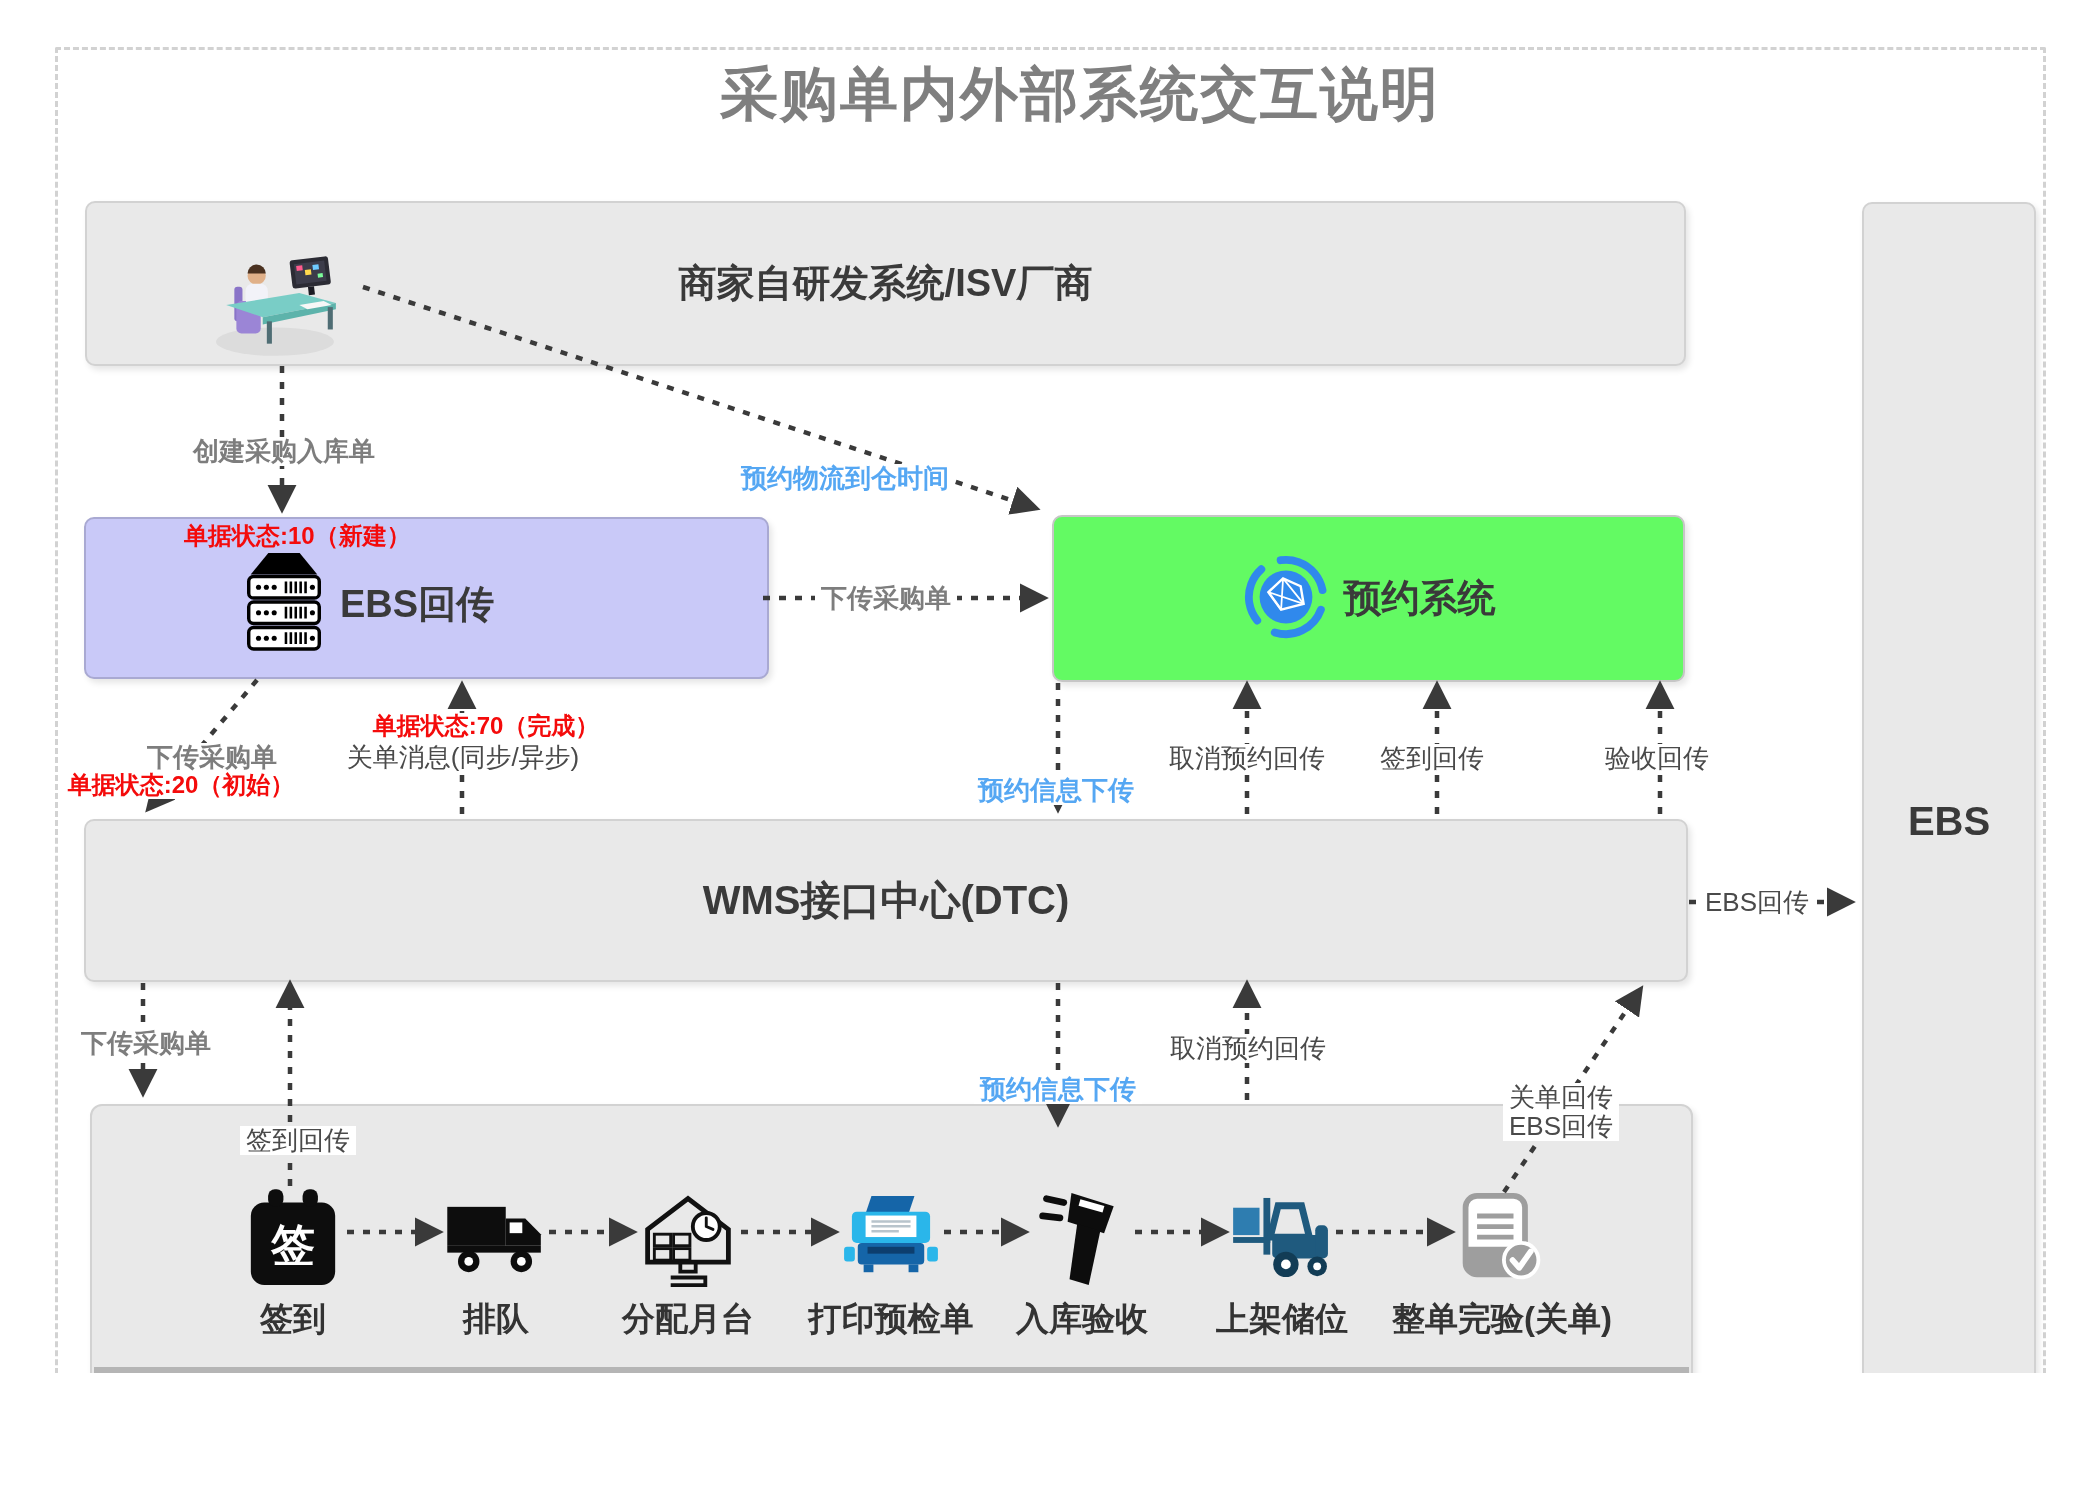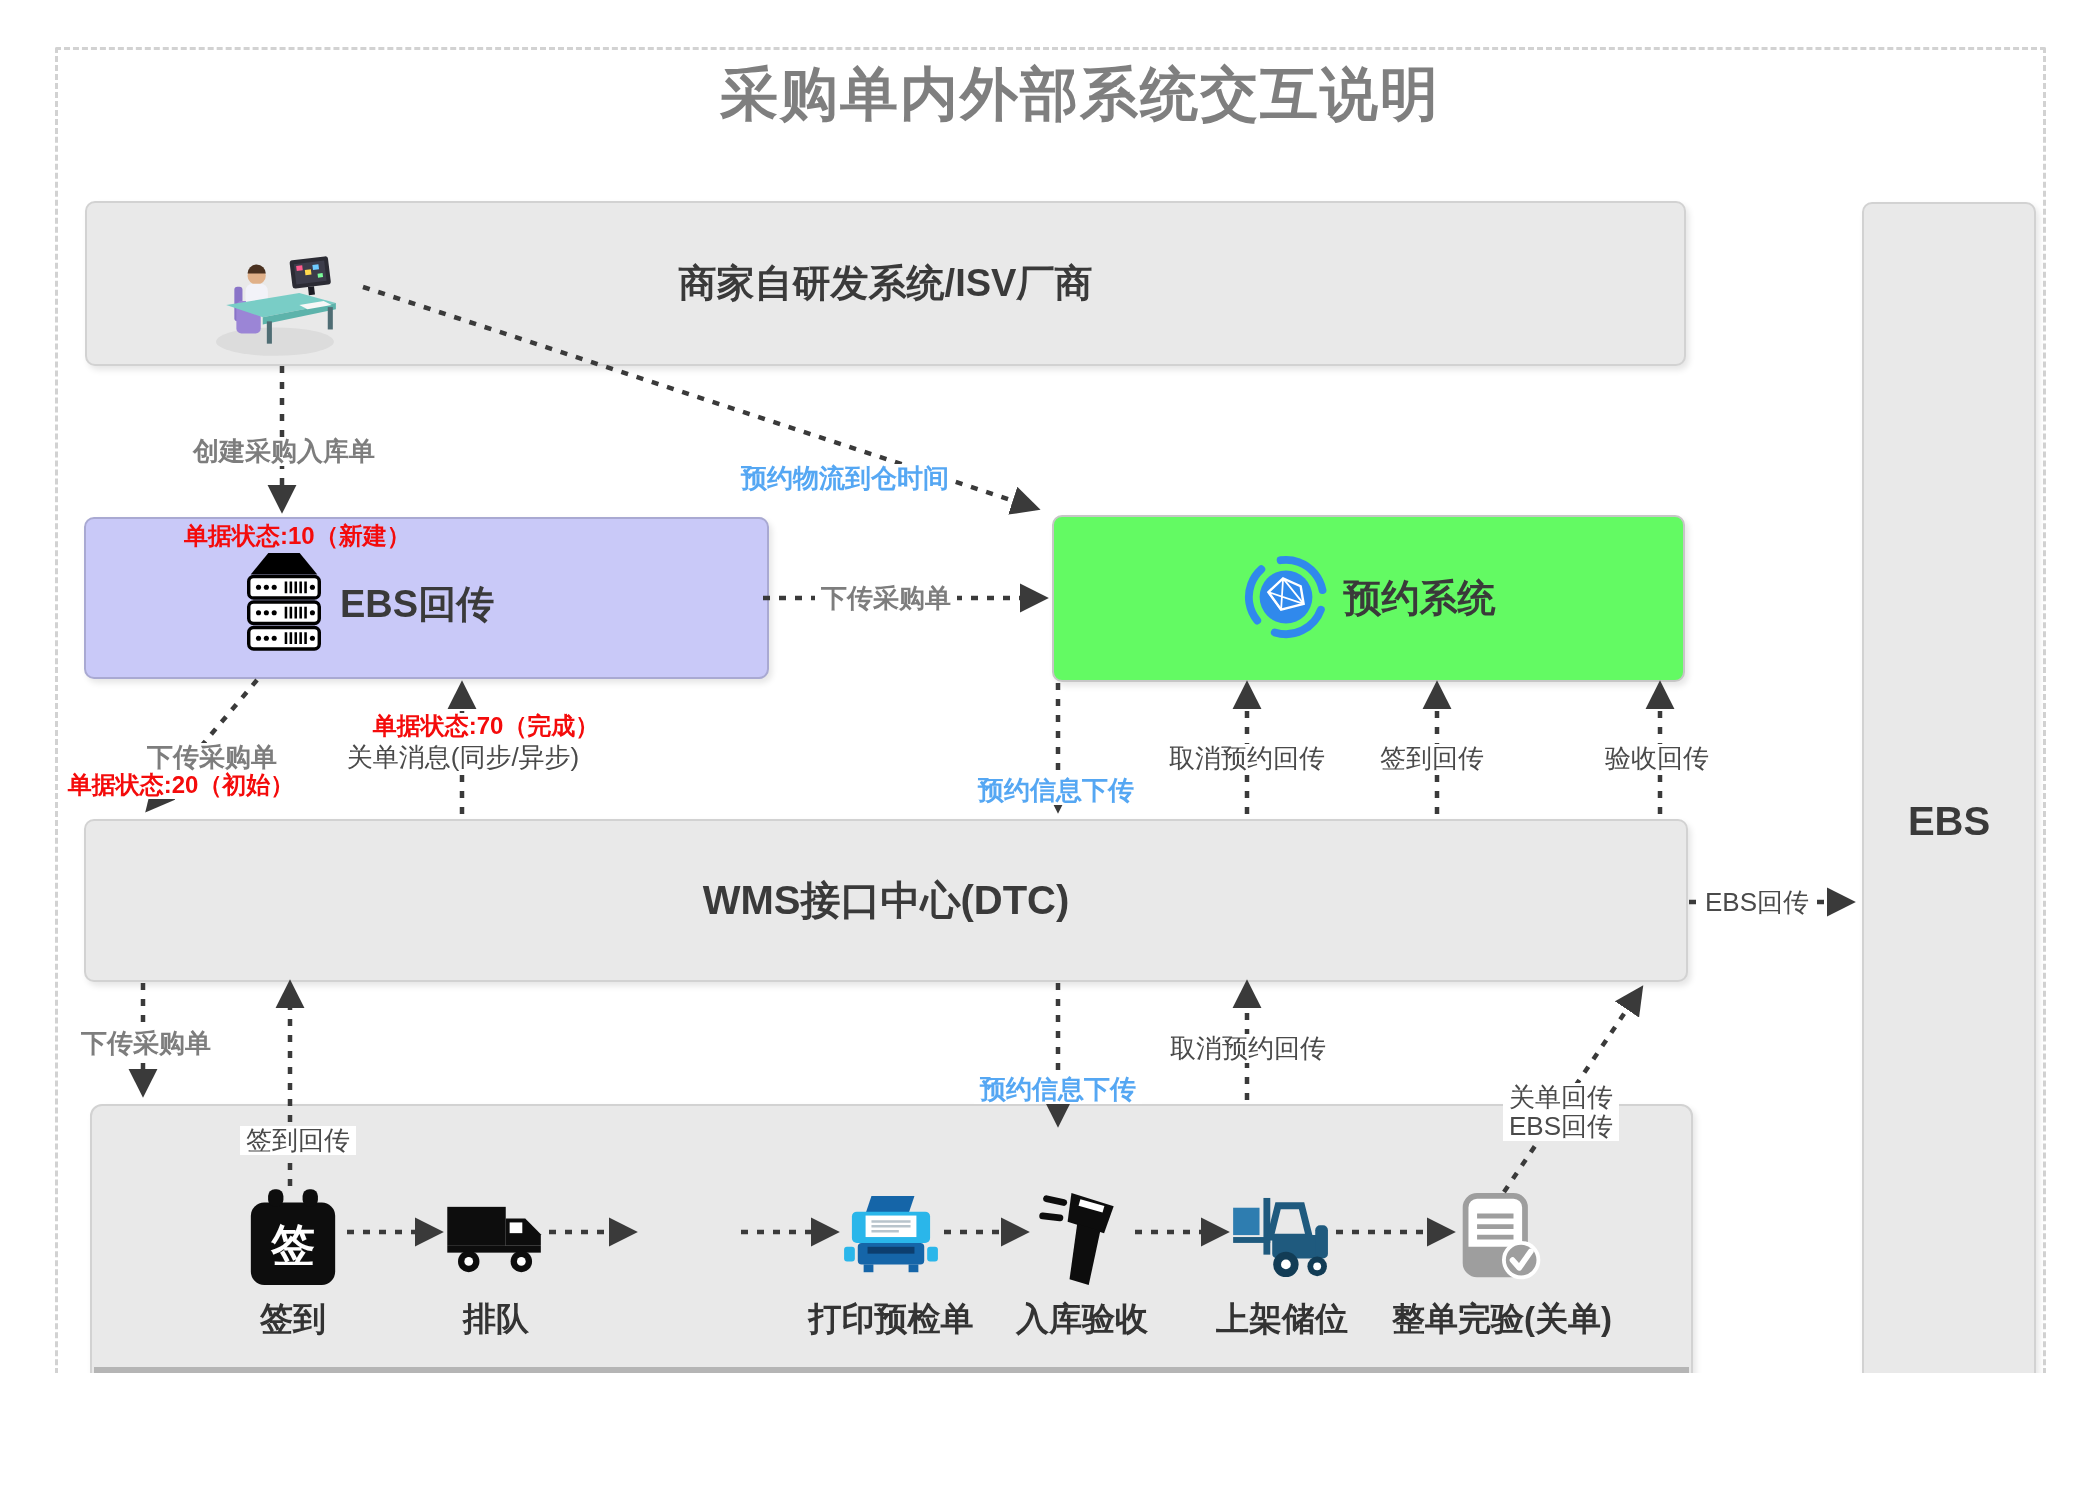--- a/index.html
+++ b/index.html
@@ -152,20 +152,37 @@
           <rect x="66" y="22" width="13" height="11" fill="#fff"></rect>
           <rect x="2" y="46" width="96" height="7" fill="#0d0d0d"></rect>
           <circle cx="24" cy="62" r="11" fill="#0d0d0d"></circle>
             <circle cx="24" cy="62" r="4.5" fill="#fff"></circle>
           <circle cx="78" cy="62" r="11" fill="#0d0d0d"></circle>
             <circle cx="78" cy="62" r="4.5" fill="#fff"></circle>
         </svg>
       </div>
       <div class="slabel">排队</div>
     </div>
+    <div class="step" style="left:486px;">
+      <div class="icon-slot">
+        <svg width="98" height="100" viewBox="0 0 100 104">
+          <path d="M8,42 L50,10 L92,42 V76 H8 Z" fill="none" stroke="#111" stroke-width="5"></path>
+          <g fill="none" stroke="#111" stroke-width="3">
+            <rect x="15" y="47" width="17" height="12"></rect>
+              <rect x="35" y="47" width="17" height="12"></rect>
+            <rect x="15" y="62" width="17" height="12"></rect>
+              <rect x="35" y="62" width="17" height="12"></rect>
+          </g>
+          <circle cx="69" cy="39" r="14" fill="#fff" stroke="#111" stroke-width="4"></circle>
+          <path d="M69,39 L69,30 M69,39 L76,42" stroke="#111" stroke-width="3" stroke-linecap="round"></path>
+          <path d="M42,76 h16 v10 h-16 z M32,92 h36 v8 h-36" fill="none" stroke="#111" stroke-width="4"></path>
+        </svg>
+      </div>
+      <div class="slabel">分配月台</div>
+    </div>
     <div class="step" style="left:689px;">
       <div class="icon-slot">
         <svg width="100" height="86" viewBox="0 0 100 88">
           <polygon points="30,0 74,0 68,18 24,18" fill="#1565a8"></polygon>
           <rect x="10" y="16" width="80" height="32" rx="5" fill="#2ab6ea"></rect>
           <rect x="24" y="20" width="52" height="22" fill="#fff"></rect>
           <path d="M30,26 H70 M30,31 H70 M30,36 H58" stroke="#b8c4cc" stroke-width="2.5"></path>
           <rect x="16" y="48" width="68" height="22" rx="4" fill="#1565a8"></rect>
           <rect x="26" y="52" width="48" height="7" fill="#0d3e6e"></rect>
           <rect x="2" y="52" width="11" height="15" rx="3" fill="#2ab6ea"></rect>

